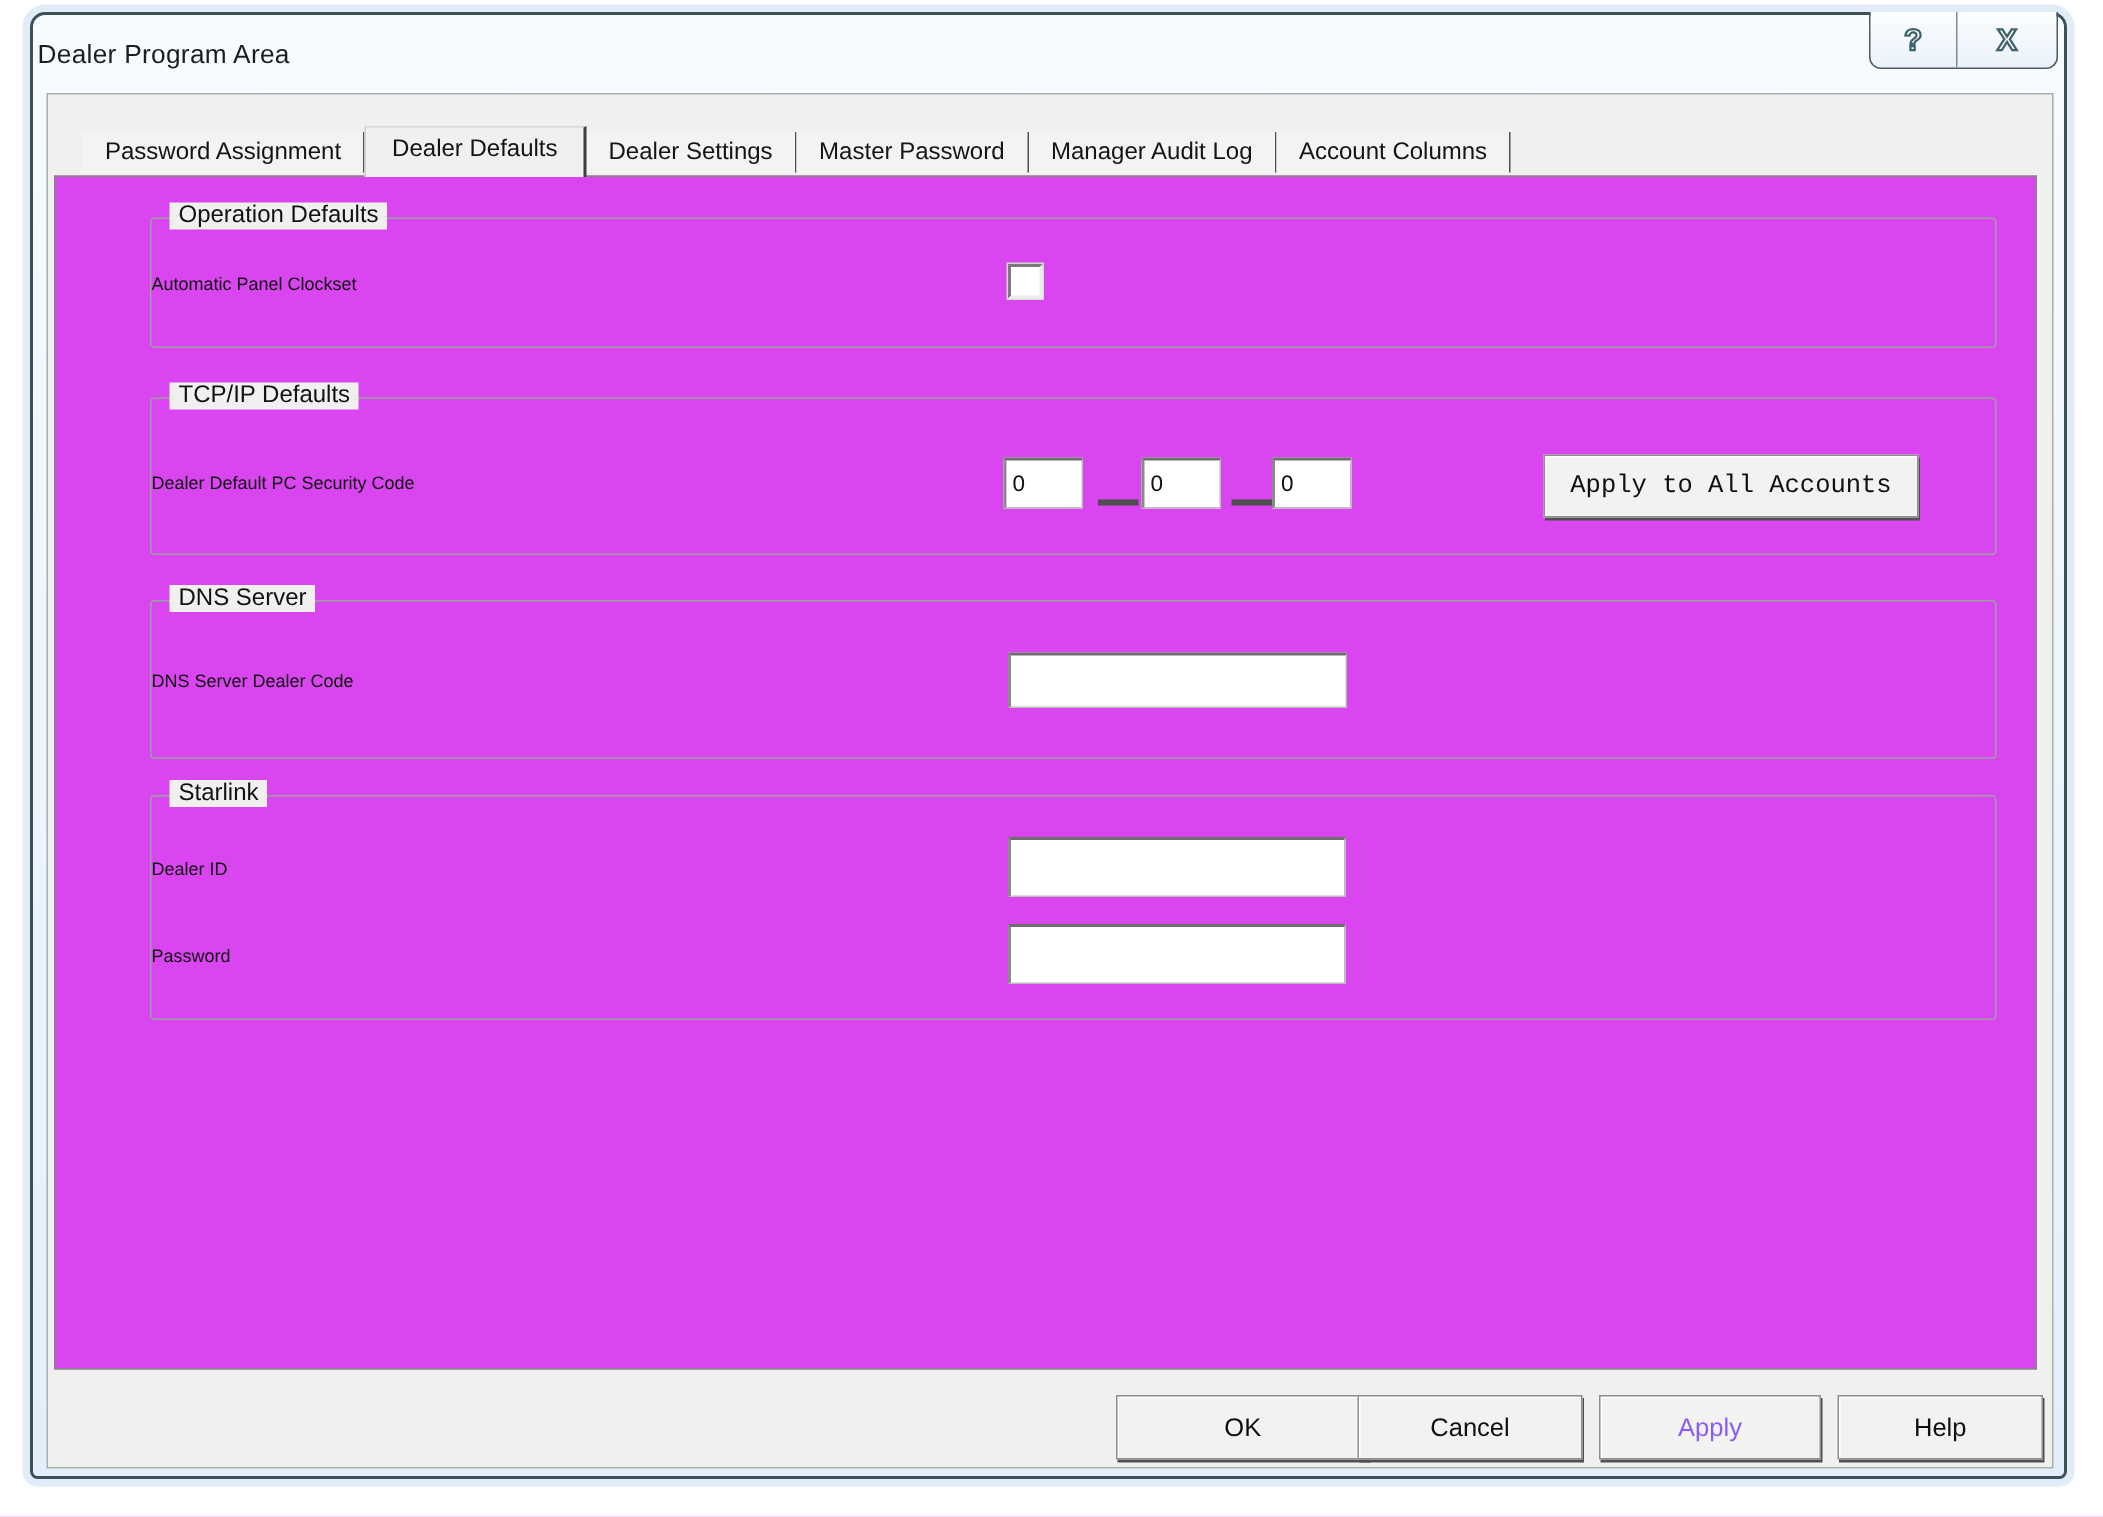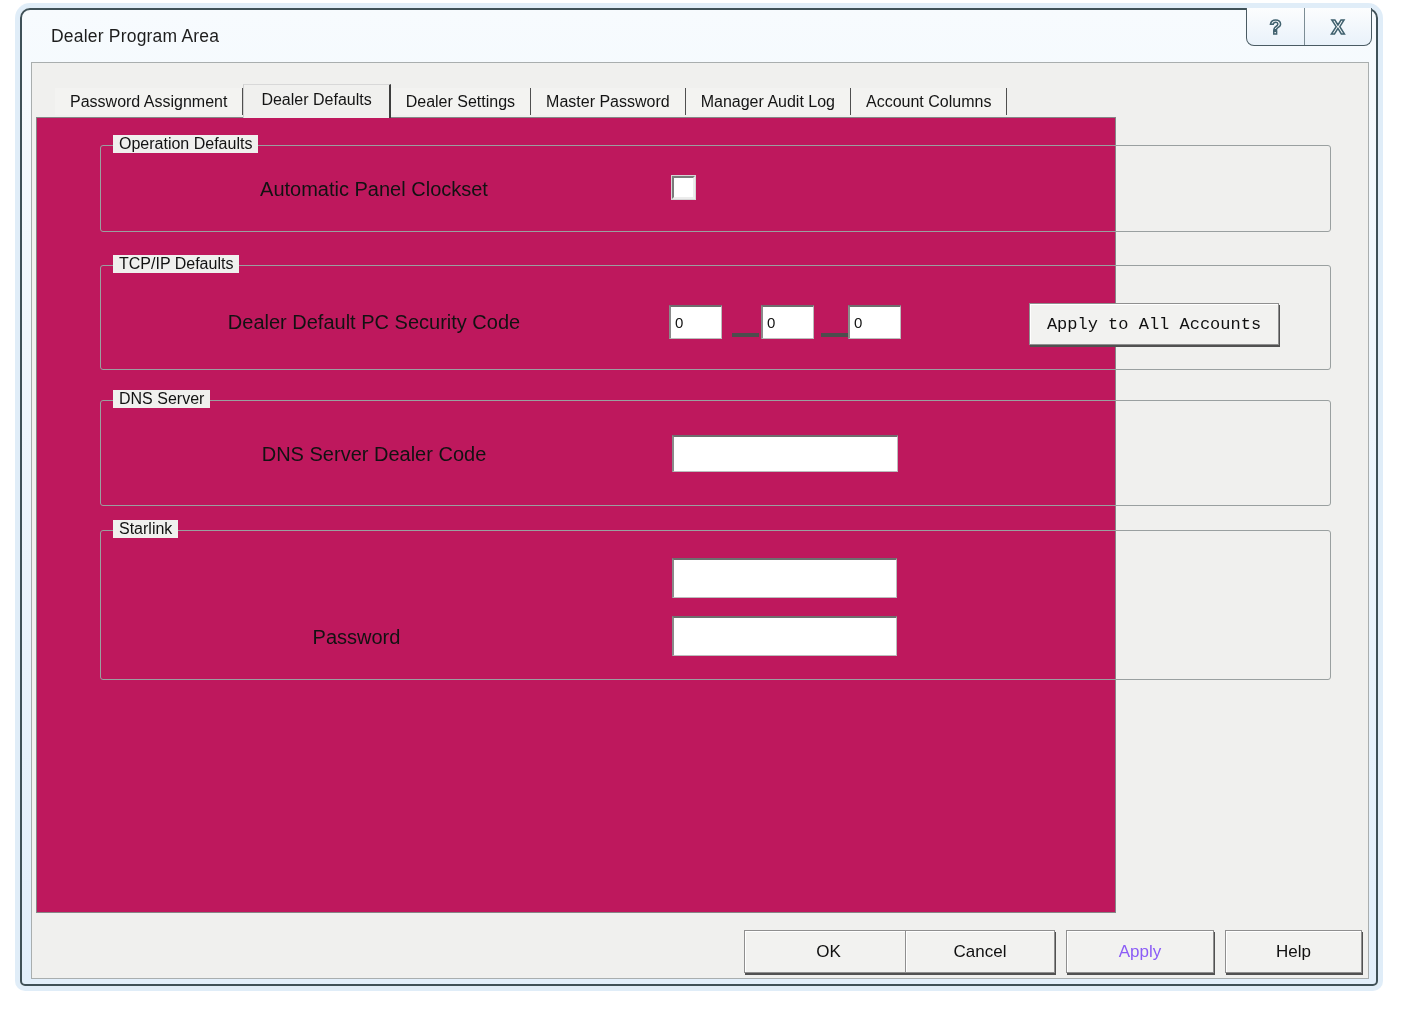--- a/index.html
+++ b/index.html
@@ -5,21 +5,21 @@
   * { box-sizing: border-box; margin: 0; padding: 0; }
   html,body { width:1402px; height:1011px; background:#ffffff; overflow:hidden;
               font-family:"Liberation Sans", sans-serif; color:#151515; }
 
   .dialog { position:absolute; left:20px; top:8px; width:1358px; height:978px;
             border:2px solid #3f5158; border-radius:10px 10px 5px 5px;
             background:linear-gradient(180deg,#f7fbfe 0%, #e2effb 100%);
             box-shadow:0 0 0 5px rgba(214,231,246,.75); }
 
   .titlebar { position:absolute; left:0; top:0; width:100%; height:52px;
-              display:flex; align-items:center; padding-left:29px; }
+              display:flex; align-items:center; padding-left:3px; }
   .title { font-size:17.5px; color:#1d1d1d; letter-spacing:.2px; }
 
   .caption-buttons { position:absolute; top:-2px; right:4px; height:38px; display:flex;
                      border:1px solid #4a5b63; border-top:none; border-radius:0 0 8px 8px;
                      background:linear-gradient(#fcfdfe,#e9f2fa); overflow:hidden; }
   .cap-btn { width:58px; height:100%; display:flex; align-items:center; justify-content:center; cursor:default; }
   .cap-btn.help { border-right:1px solid #7c8d95; }
   .cap-btn.close { width:66px; }
   .cap-glyph { font-weight:700; font-size:20px; color:#fbfdfe;
                -webkit-text-stroke:1.5px #41626f; line-height:1; }
@@ -30,34 +30,34 @@
   
   .tabstrip { position:absolute; left:23px; top:21px; height:34px;
               display:flex; align-items:center; z-index:3; }
   .tab { font-size:16px; padding:0 15px; height:27px; line-height:27px;
          background:#f3f3f1; border-right:1px solid #4f4f4f;
          white-space:nowrap; cursor:default; color:#141414; }
   .tab.active { height:34px; line-height:29px; padding:0 17px; background:#f0f0ee;
                 border-left:1px solid #cfcfcf; border-top:1px solid #d8d8d8;
                 border-right:2px solid #3e3e3e; border-bottom:none; position:relative; z-index:4; }
 
-  .tabpage { position:absolute; left:4px; top:54px; width:1080px; height:796px;
-             background:#be185d; border:1px solid #868686; z-index:1;padding-left:22px; }
+  .tabpage { position:absolute; left:4px; top:54px; width:1322px; height:796px;
+             background:#d946ef; border:1px solid #868686; z-index:1;padding-left:22px; }
 
   
   .group { position:absolute; left:63px; width:1231px;
            border:1px solid #9aa0a0; border-radius:3px; }
   .g1 { top:27px;  height:87px;  }
   .g2 { top:147px; height:105px; }
   .g3 { top:282px; height:106px; }
   .g4 { top:412px; height:150px; }
   .group-title { position:absolute; top:-11px; left:12px; background:#f0f0ee;
                  padding:0 6px; font-size:16px; color:#121212; white-space:nowrap; }
 
-  .lbl { position:absolute; left:0; width:546px; text-align:center; font-size:20px;
+  .lbl { position:absolute; left:0; width:546px; text-align:left; font-size:12px;
          color:#121212; height:22px; line-height:22px; white-space:nowrap; }
   .g4 .lbl { width:511px; }
 
   .tbox { position:absolute; background:#ffffff; color:#111; font-size:15px;
           border:1px solid #bcbcbc; border-top:2px solid #6e6e6e; border-left:2px solid #8a8a8a;
           padding:1px 4px; outline:none; font-family:"Liberation Sans", sans-serif; }
   .code-box { width:53px; height:34px; }
   .code-sep { position:absolute; width:27px; height:0; border-bottom:4px solid #4d4d4d; }
 
   .checkbox { position:absolute; width:23px; height:23px; background:#ffffff;
@@ -126,20 +126,21 @@
       </div>
 
       <div class="group g3">
         <span class="group-title">DNS Server</span>
         <span class="lbl" style="top:42px;">DNS Server Dealer Code</span>
         <input class="tbox" style="left: 571px; top: 34px; width: 226px; height: 37px;" value="">
       </div>
 
       <div class="group g4">
         <span class="group-title">Starlink</span>
+        <span class="lbl" style="top:37px;">Dealer ID</span>
         <input class="tbox" style="left: 571px; top: 27px; width: 225px; height: 40px;" value="">
         <span class="lbl" style="top:95px;">Password</span>
         <input class="tbox" style="left: 571px; top: 85px; width: 225px; height: 40px;" value="">
       </div>
 
     </div>
 
     <button class="btn footer-btn btn-ok">OK</button>
     <button class="btn footer-btn btn-cancel">Cancel</button>
     <button class="btn footer-btn btn-apply" disabled="">Apply</button>

